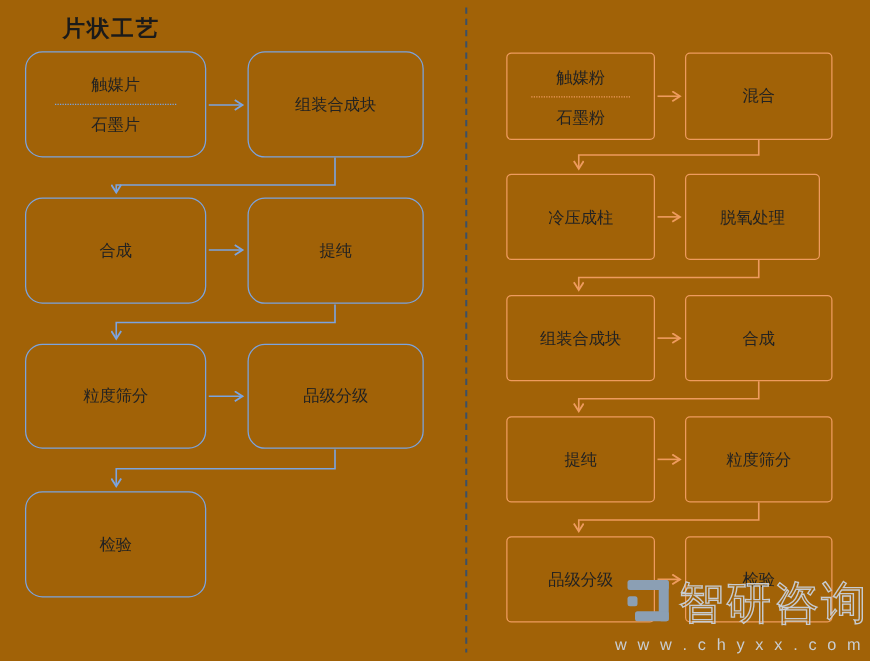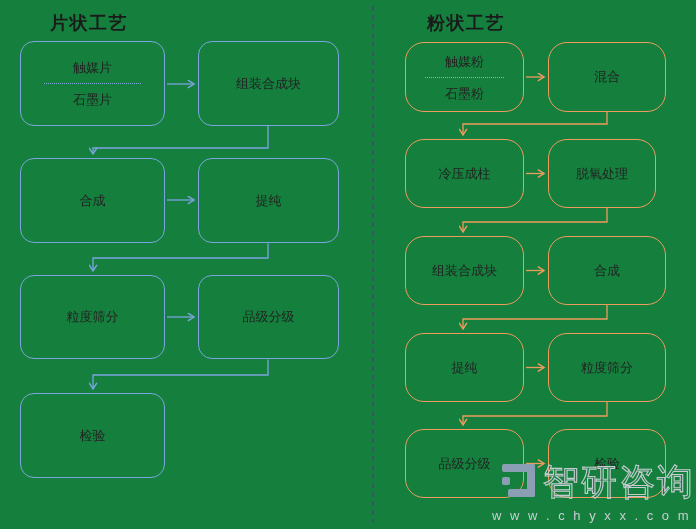--- a/index.html
+++ b/index.html
@@ -1,24 +1,24 @@
 <!DOCTYPE html>
 <html><head>
 <meta charset="utf-8">
 <style>
   html,body{margin:0;padding:0;background:#ffffff;}
   body{font-family:"Liberation Sans","DejaVu Sans",sans-serif;}
-  #stage{position:relative;width:696px;height:529px;background:#15803d;overflow:hidden;}
+  #stage{position:relative;width:696px;height:529px;background:#a16207;overflow:hidden;}
 
   .col-title{position:absolute;font-size:18px;font-weight:bold;color:#1a1a1a;letter-spacing:1.5px;z-index:4;}
 
   .box{position:absolute;display:flex;align-items:center;justify-content:center;
        font-size:13px;color:#222222;background:transparent;z-index:3;box-sizing:border-box;}
   .box.blue{border:1.5px solid #7BA4E0;border-radius:14px;}
-  .box.orange{border:1.5px solid #EE9B5E;border-radius:19px;}
+  .box.orange{border:1.5px solid #EE9B5E;border-radius:4px;}
   .box.src{flex-direction:column;justify-content:center;}
   .src-line{display:block;line-height:1;}
   .src-divider{width:68%;height:0;margin:9px auto;}
   .src-divider.blue-dot{border-top:1.5px dotted #7BA4E0;}
   .src-divider.orange-dot{border-top:1.5px dotted #EE9B5E;}
 
   svg.layer{position:absolute;left:0;top:0;z-index:1;}
   svg.wm-layer{position:absolute;left:0;top:0;z-index:5;pointer-events:none;}
 
   .wm-url{position:absolute;left:492px;top:493px;font-size:13px;letter-spacing:2.5px;
@@ -59,21 +59,20 @@
       <path d="M607 208 V222 H463 V232" marker-end="url(#ao)"></path>
       <path d="M526 270.5 H544" marker-end="url(#ao)"></path>
       <path d="M607 305 V319 H463 V329" marker-end="url(#ao)"></path>
       <path d="M526 367.5 H544" marker-end="url(#ao)"></path>
       <path d="M607 402 V416 H463 V425" marker-end="url(#ao)"></path>
       <path d="M526 463.5 H544" marker-end="url(#ao)"></path>
     </g>
   </svg>
 
   <div class="col-title" style="left:50px;top:11px;">片状工艺</div>
-  <div class="col-title" style="left:427px;top:11px;">粉状工艺</div>
 
   <div class="box blue src" style="left:20px;top:41px;width:145px;height:85px;">
     <span class="src-line">触媒片</span>
     <span class="src-divider blue-dot"></span>
     <span class="src-line">石墨片</span>
   </div>
   <div class="box blue" style="left:198px;top:41px;width:141px;height:85px;">组装合成块</div>
   <div class="box blue" style="left:20px;top:158px;width:145px;height:85px;">合成</div>
   <div class="box blue" style="left:198px;top:158px;width:141px;height:85px;">提纯</div>
   <div class="box blue" style="left:20px;top:275px;width:145px;height:84px;">粒度筛分</div>

